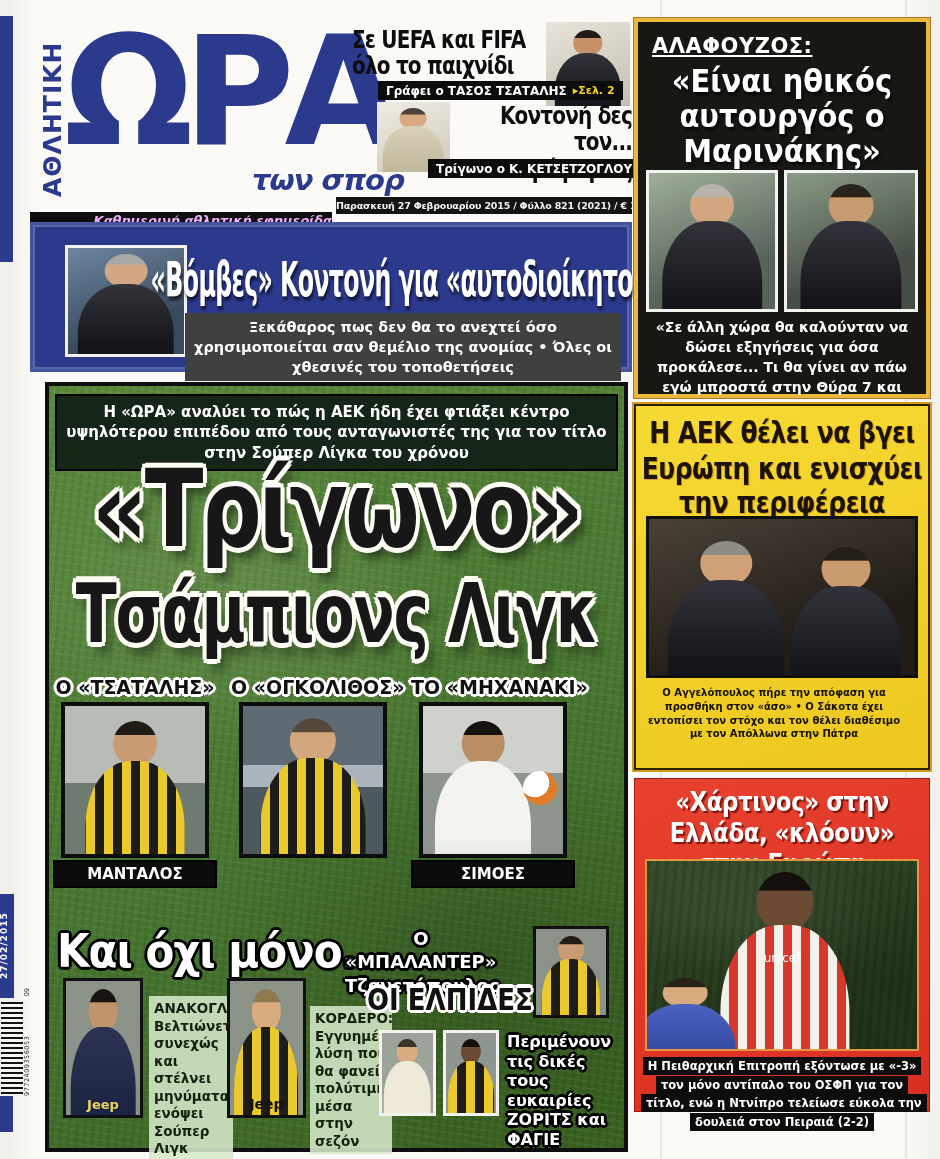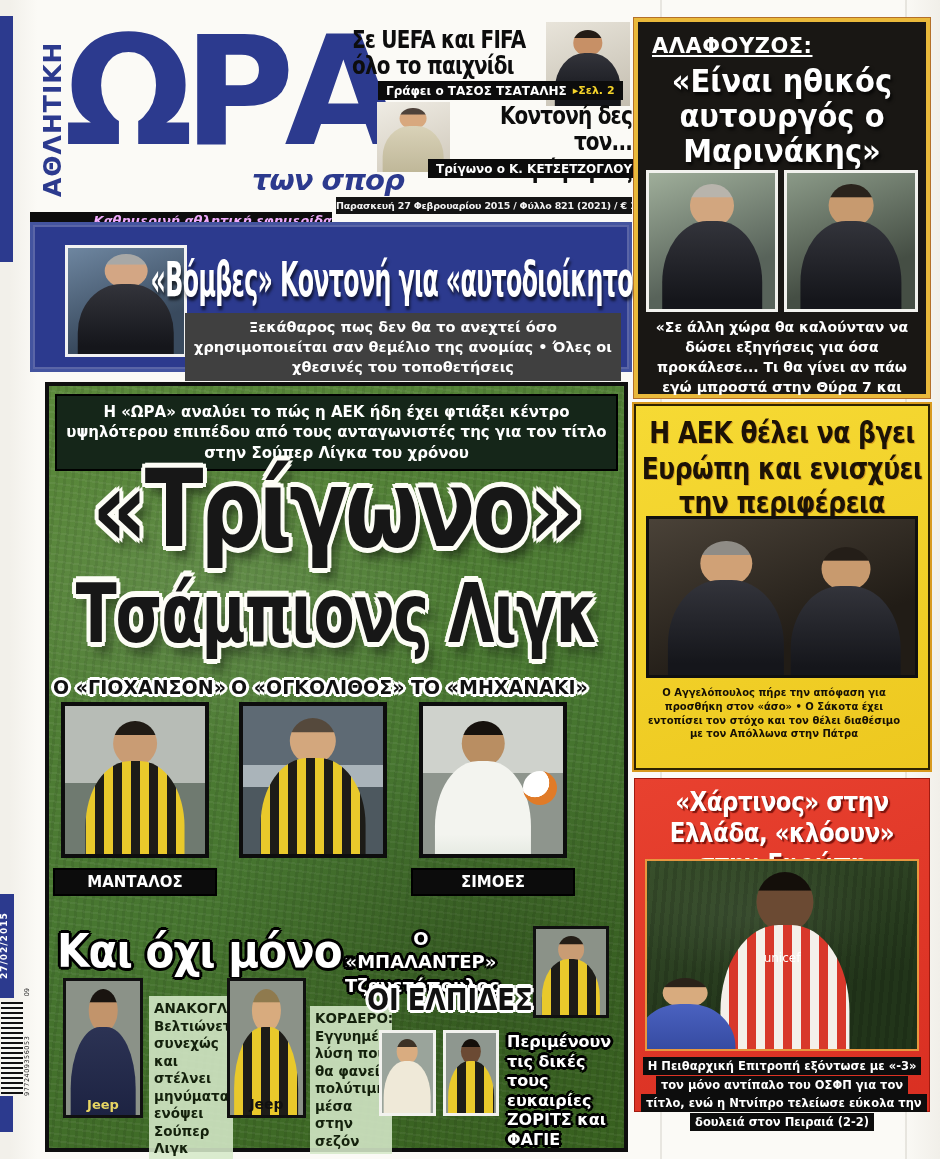--- a/index.html
+++ b/index.html
@@ -99,21 +99,21 @@
     color:#fff; font-weight:bold; font-size:15px; line-height:1.35; text-align:center; padding:6px 8px; }
   .mega { position:absolute; left:0; right:0; text-align:center; font-weight:bold; color:#171717;
     letter-spacing:-3px; white-space:nowrap; }
   .mega1 { top:60px; font-size:86px; transform:scaleY(1.25); transform-origin:top center; }
   .mega2 { top:180px; font-size:60px; letter-spacing:-1px; transform:scaleY(1.35); transform-origin:top center; }
   .plabel { position:absolute; top:290px; width:164px; text-align:center; font-size:19px; font-weight:bold;
     color:#111; white-space:nowrap; }
   .pcol { position:absolute; top:316px; width:164px; }
   .pcol .pic { position:relative; width:148px; height:156px; margin:0 auto; border:4px solid #0d0d0d;
     overflow:hidden; }
-  .pcol .cap { margin-top:10px; background:#0c0c0c; color:#fff; font-weight:bold; font-size:15px;
+  .pcol .cap { margin-top:2px; background:#0c0c0c; color:#fff; font-weight:bold; font-size:15px;
     text-align:center; padding:3px 0; border:2px solid #000; }
   .notonly { position:absolute; left:8px; top:538px; font-size:42px; font-weight:bold; color:#fff;
     letter-spacing:-1px; white-space:nowrap; transform:scaleY(1.1); transform-origin:top left; }
   .balanter { position:absolute; left:296px; top:541px; width:152px; text-align:center; font-size:18px;
     line-height:1.3; font-weight:bold; color:#fff; }
   .hopes-title { position:absolute; left:318px; top:596px; font-size:26px; font-weight:bold; color:#111;
     white-space:nowrap; transform:scaleY(1.15); transform-origin:top left; }
   .side-note { position:absolute; background:rgba(213,232,200,.88); color:#14210c; font-weight:bold;
     font-size:13.5px; line-height:1.3; padding:4px 5px; }
   .hopes-text { position:absolute; left:458px; top:646px; width:104px; color:#fff; font-weight:bold;
@@ -198,21 +198,21 @@
       <span>«Βόμβες» Κοντονή για «αυτοδιοίκητο»!</span>
     </div>
     <div class="kdeck">Ξεκάθαρος πως δεν θα το ανεχτεί όσο χρησιμοποιείται σαν θεμέλιο της ανομίας  • Όλες οι χθεσινές του τοποθετήσεις</div>
   </div>
 
   <div class="gbox">
     <div class="gkicker">Η «ΩΡΑ» αναλύει το πώς η ΑΕΚ ήδη έχει φτιάξει κέντρο υψηλότερου επιπέδου από τους ανταγωνιστές της  για τον τίτλο στην Σούπερ Λίγκα του χρόνου</div>
     <div class="mega mega1 owBig">«Τρίγωνο»</div>
     <div class="mega mega2 owBig">Τσάμπιονς Λιγκ</div>
 
-    <div class="plabel ow" style="left:4px;">Ο «ΓΙΟΧΑΝΣΟΝ»</div>
+    <div class="plabel ow" style="left:4px;">Ο «ΤΣΑΤΑΛΗΣ»</div>
     <div class="plabel ow" style="left:182px;">Ο «ΟΓΚΟΛΙΘΟΣ»</div>
     <div class="plabel ow" style="left:362px;">ΤΟ «ΜΗΧΑΝΑΚΙ»</div>
 
     <div class="pcol" style="left:4px;">
       <div class="pic" style="background:linear-gradient(180deg,#b7bcb6 0 52%,#6f7a70 52% 100%);">
         <i class="p aek" style="left:16%;top:10%;width:68%;height:96%;--skin:#c99c74;--hair:#201b15;"></i>
       </div>
       <div class="cap">ΜΑΝΤΑΛΟΣ</div>
     </div>
     <div class="pcol" style="left:182px;">

